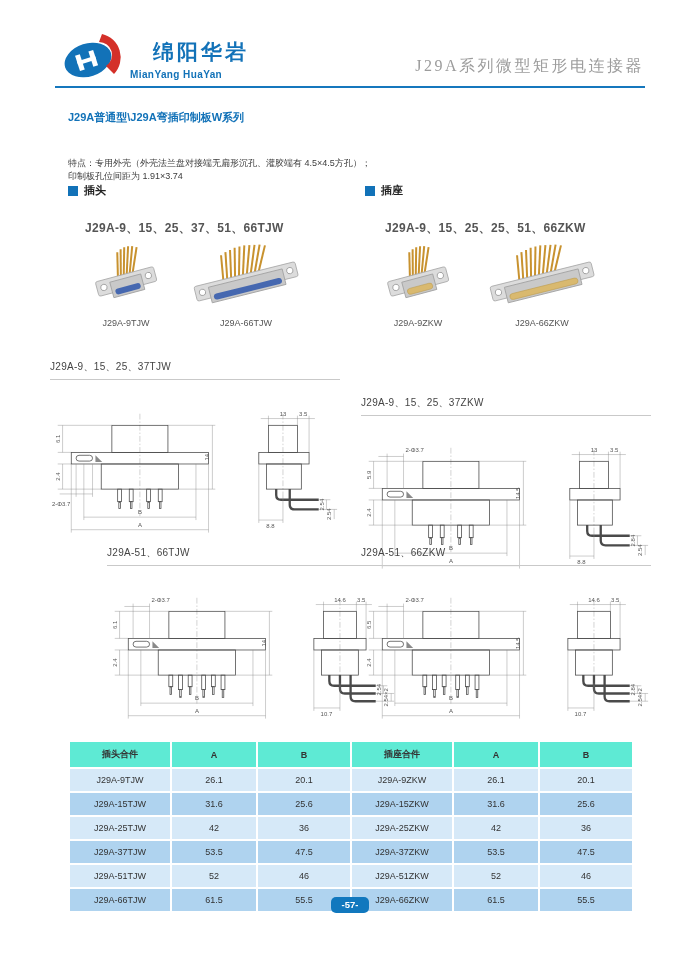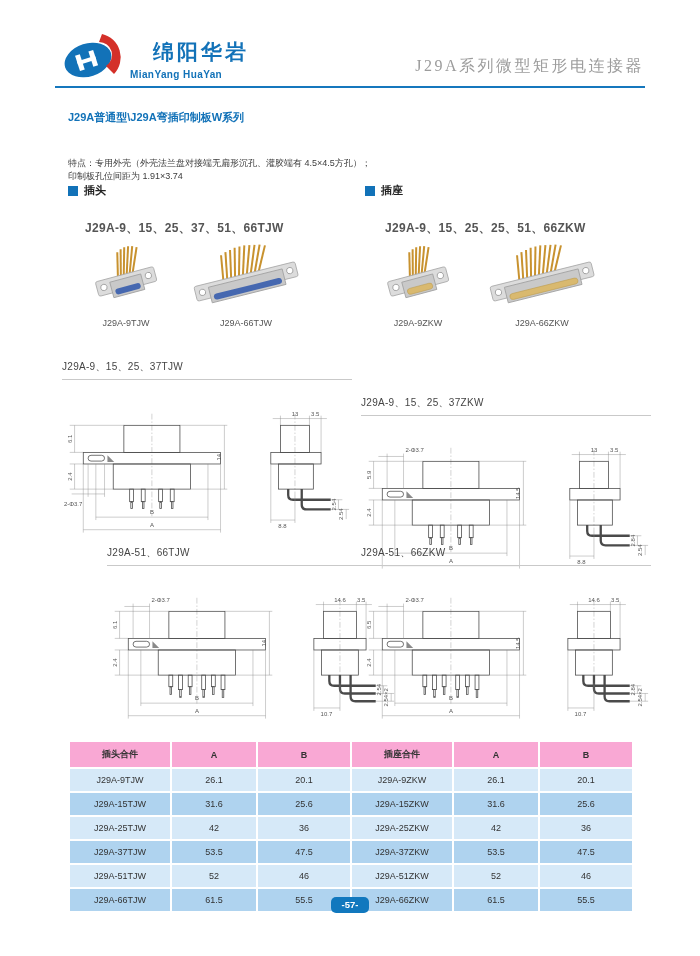--- a/index.html
+++ b/index.html
@@ -49,21 +49,21 @@
   .dwg .s{fill:none;stroke:#4a4a4a;stroke-width:0.8;}
   .dwg .h{fill:#8a8a8a;stroke:none;}
   .dwg .d line{stroke:#8a8a8a;stroke-width:0.45;}
   .dwg .cl{stroke:#9a9a9a;stroke-width:0.45;stroke-dasharray:6 2 1.5 2;}
   .dwg .p{fill:none;stroke:#4a4a4a;stroke-width:2.4;}
   .dwg text{font-size:6.2px;fill:#555;font-family:"Liberation Sans",sans-serif;}
 
   
   .spec-table{position:absolute;left:68px;top:740px;width:564px;border-collapse:collapse;
               table-layout:fixed;font-size:9px;color:#333;text-align:center;}
-  .spec-table th{background:#f9a8d4;font-weight:bold;height:23px;border:2px solid #fff;}
+  .spec-table th{background:#5eead4;font-weight:bold;height:23px;border:2px solid #fff;}
   .spec-table td{height:20px;border:2px solid #fff;}
   .spec-table tbody tr:nth-child(odd) td{background:#d6e9f8;}
   .spec-table tbody tr:nth-child(even) td{background:#afd3ef;}
 
   
   .page-badge{position:absolute;left:331px;top:897px;width:38px;height:16px;background:#1178be;
               border-radius:5px;color:#fff;font-size:9.5px;font-weight:bold;text-align:center;
               line-height:16px;}
 </style>
 </head>
@@ -189,21 +189,21 @@
         <rect class="flange" x="8" y="38" width="104" height="15" rx="2"></rect>
         <circle class="hole" cx="15" cy="45.5" r="3.2"></circle>
           <circle class="hole" cx="105" cy="45.5" r="3.2"></circle>
         <rect class="bodyf" x="22" y="42" width="76" height="16"></rect>
         <rect class="ins-gold" x="25" y="50" width="70" height="6" rx="3"></rect>
       </g>
     </svg>
     <div class="caption">J29A-66ZKW</div>
   </div>
 
-  <div class="dwg-block" style="left:62px;top:360px;">
+  <div class="dwg-block" style="left:50px;top:360px;">
     <div class="dwg-title">J29A-9、15、25、37TJW</div>
     <div class="dwg-divider"></div>
     <svg class="dwg" width="290" height="155" viewBox="0 0 300 155">
       <line class="cl" x1="93" y1="26" x2="93" y2="132"></line>
       <rect class="s" x="64" y="38" width="58" height="28"></rect>
       <rect class="s" x="22" y="66" width="142" height="12"></rect>
       <rect class="s" x="27" y="69" width="17" height="6" rx="3"></rect>
       <path class="h" d="M47 69 l7 7 h-7 z"></path>
       <rect class="s" x="53" y="78" width="80" height="26"></rect>
       <g class="s">

